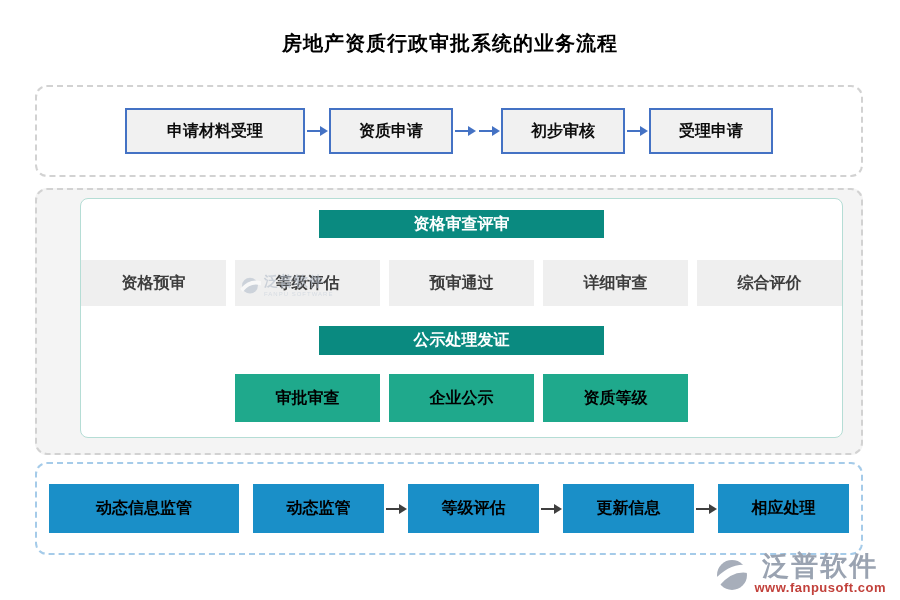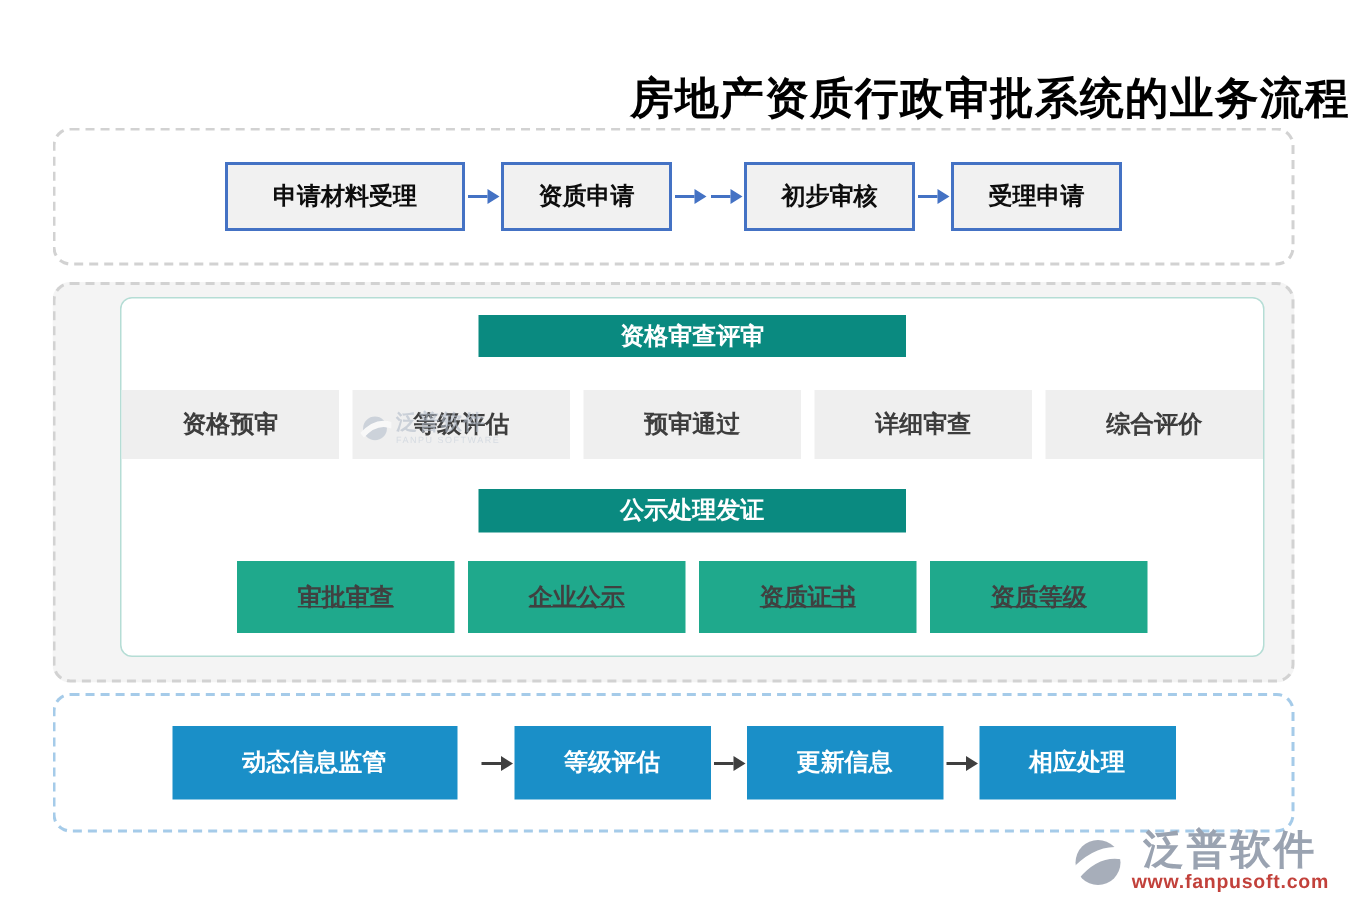--- a/index.html
+++ b/index.html
@@ -1,58 +1,58 @@
 <!DOCTYPE html>
 <html><head>
 <meta charset="utf-8">
 <style>
   * { margin:0; padding:0; box-sizing:border-box; }
   html,body { width:900px; height:600px; background:#ffffff;
     font-family:"Liberation Sans","DejaVu Sans",sans-serif; }
   .stage { position:relative; width:900px; height:600px; background:#fff; overflow:hidden; }
 
-  .title { position:absolute; top:46px; left:0; width:100%; text-align:right;
-    font-size:29px; font-weight:bold; color:#000; letter-spacing:1px; }
+  .title { position:absolute; top:30px; left:0; width:100%; text-align:center;
+    font-size:20px; font-weight:bold; color:#000; letter-spacing:1px; }
 
   .panel { position:absolute; left:35px; width:828px; background:#fff;
     border:2px dashed #d2d2d2; border-radius:12px; }
   .panel-1 { top:85px; height:92px; }
   .panel-2 { top:188px; height:267px; background:#f4f4f4; }
   .panel-3 { top:462px; height:93px; border-color:#a5cbe9; }
 
   .flow-row { display:flex; align-items:center; justify-content:center; height:100%; }
 
   .node { display:flex; align-items:center; justify-content:center;
     font-weight:bold; font-size:16px; text-align:center; flex:0 0 auto; }
 
-  .acc-node { width:114px; height:46px; background:#f1f1f1;
+  .acc-node { width:124px; height:46px; background:#f1f1f1;
     border:2px solid #4472c4; color:#0d0d0d; }
-  .acc-node.wide { width:160px; }
+  .acc-node.wide { width:180px; }
 
   .arrow { position:relative; width:24px; height:12px; flex:0 0 auto; }
   .arrow::before { content:""; position:absolute; left:2px; top:5px;
     width:13px; height:2px; background:#4472c4; }
   .arrow::after { content:""; position:absolute; right:1px; top:1px; width:0; height:0;
     border-left:8px solid #4472c4; border-top:5px solid transparent;
     border-bottom:5px solid transparent; }
   .arrow.dark::before { background:#3f3f3f; }
   .arrow.dark::after { border-left-color:#3f3f3f; }
 
   .inner-panel { position:absolute; left:22px; top:8px; right:18px; bottom:15px;
     background:#fff; border:1px solid #b5ddd5; border-radius:8px; overflow:hidden;margin-left:21px; }
   .section-header { width:285px; height:28px; margin:11px auto 0; background:#0a8a80;
     color:#fff; font-weight:bold; font-size:16px;
     display:flex; align-items:center; justify-content:center; }
   .section-header.second { margin-top:20px; height:29px; }
   .mid-row { display:flex; justify-content:center; gap:9px; margin-top:22px; position:relative; }
   .mid-row.green { margin-top:19px; }
   .review-node { width:145px; height:46px; background:#efefef; color:#3d3d3d; }
-  .publish-node { width:145px; height:48px; background:#1fa98c; color:#404040;text-decoration:underline; }
+  .publish-node { width:145px; height:48px; background:#1fa98c; color:#000000; }
 
-  .sup-node { width:131px; height:49px; background:#1a8fc8; color:#ffffff; }
+  .sup-node { width:131px; height:49px; background:#1a8fc8; color:#000000; }
   .sup-node.wide2 { width:190px; }
   .spacer { width:14px; height:1px; flex:0 0 auto; }
 
   .watermark { position:absolute; left:158px; top:74px; display:flex;
     align-items:center; gap:3px; opacity:.6; pointer-events:none; }
   .wm-text .wm-brand { font-size:14px; font-weight:bold; color:#b3bcc9; letter-spacing:1px; }
   .wm-text .wm-sub { font-size:6px; color:#c6cfda; letter-spacing:1px; }
 
   .footer-logo { position:absolute; right:14px; bottom:5px; display:flex;
     align-items:center; gap:2px; }
@@ -91,21 +91,20 @@
         <div class="node review-node">预审通过</div>
         <div class="node review-node">详细审查</div>
         <div class="node review-node">综合评价</div>
       </div>
 
       <div class="section-header second">公示处理发证</div>
 
       <div class="mid-row green">
         <div class="node publish-node">审批审查</div>
         <div class="node publish-node">企业公示</div>
-        <div class="node publish-node">资质证书</div>
         <div class="node publish-node">资质等级</div>
       </div>
 
       <div class="watermark">
         <svg width="22" height="22" viewBox="0 0 36 36">
           <circle cx="18" cy="19" r="13" fill="#b6c0cd"></circle>
           <path d="M2 24 Q 18 6 36 12 L 36 19 Q 20 13 6 29 Z" fill="#ffffff"></path>
         </svg>
         <div class="wm-text">
           <div class="wm-brand">泛普软件</div>
@@ -113,20 +112,21 @@
         </div>
       </div>
 
     </div>
   </div>
 
   <div class="panel panel-3">
     <div class="flow-row">
       <div class="node sup-node wide2">动态信息监管</div>
       <div class="spacer"></div>
+      <div class="node sup-node">动态监管</div>
       <div class="arrow dark"></div>
       <div class="node sup-node">等级评估</div>
       <div class="arrow dark"></div>
       <div class="node sup-node">更新信息</div>
       <div class="arrow dark"></div>
       <div class="node sup-node">相应处理</div>
     </div>
   </div>
 
   <div class="footer-logo">

